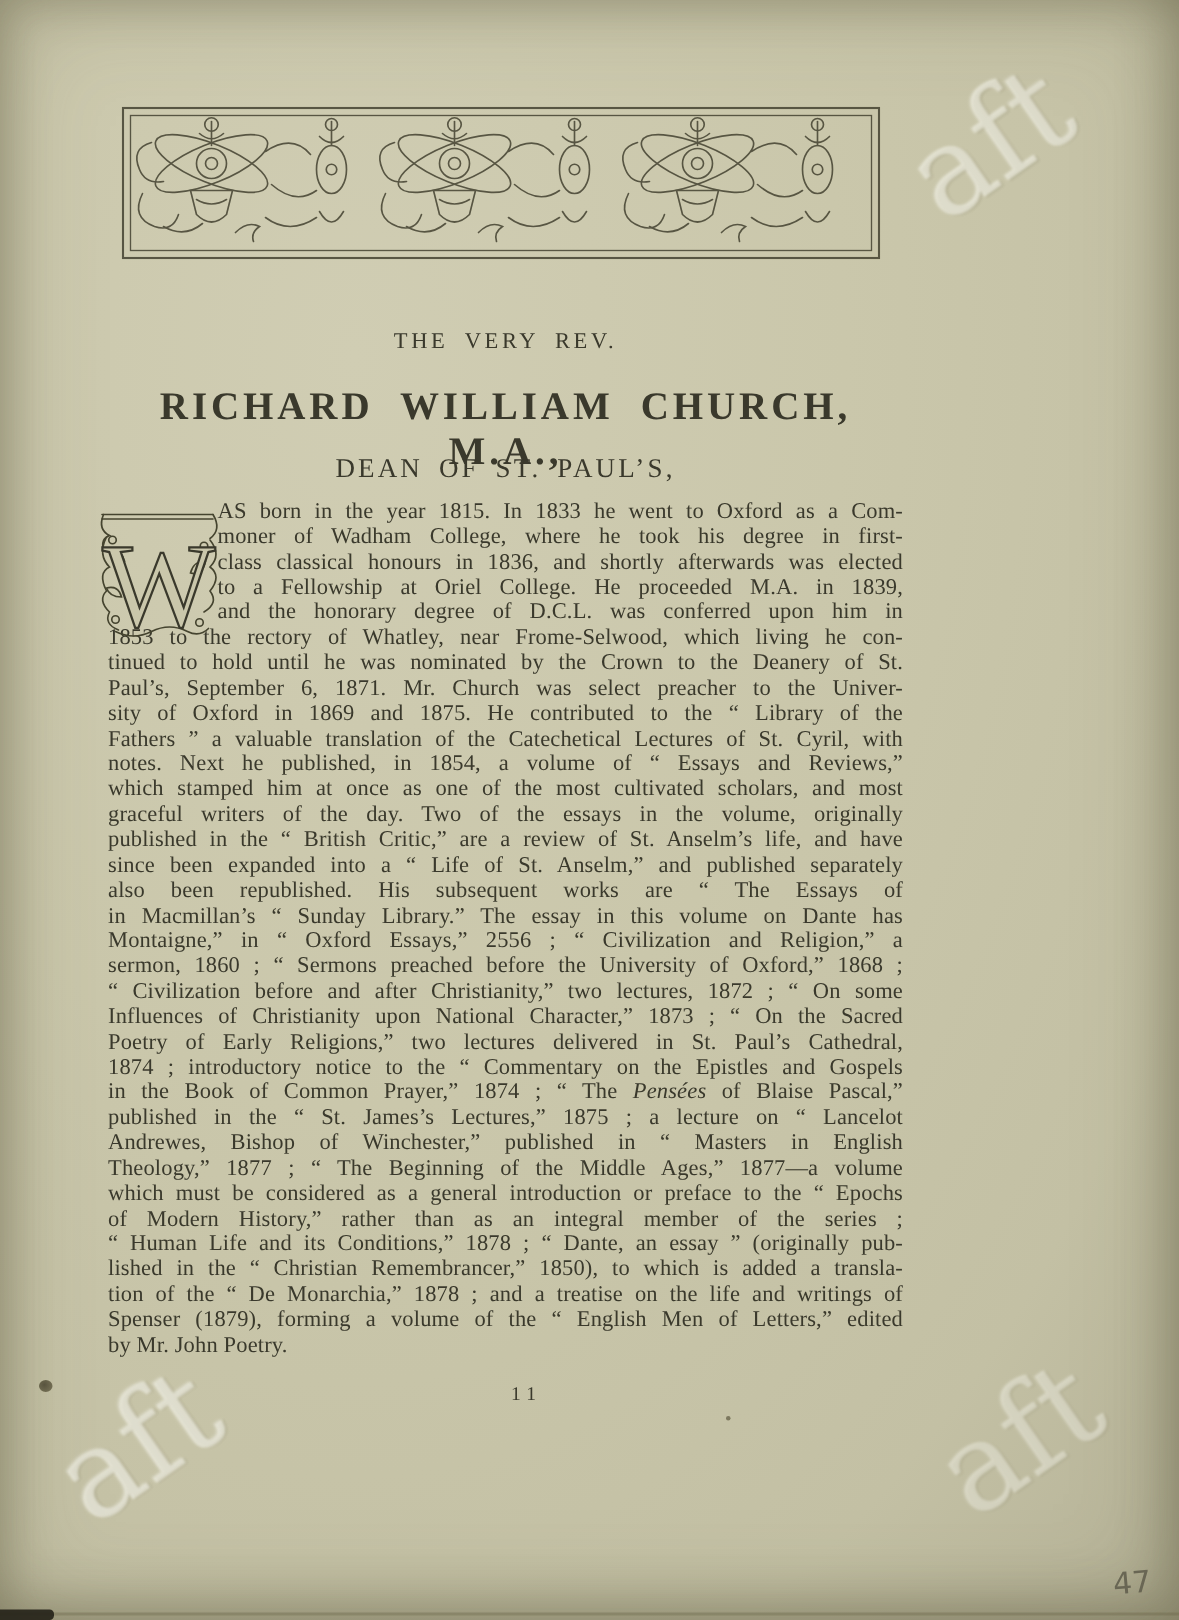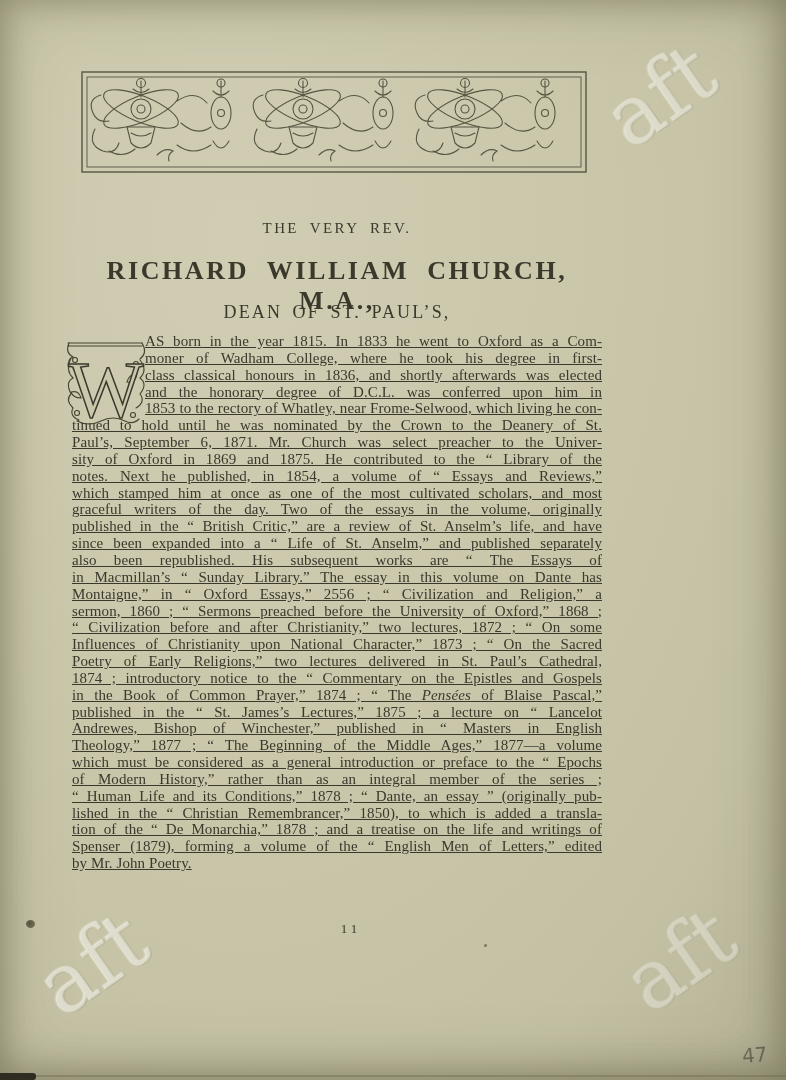--- a/index.html
+++ b/index.html
@@ -24,21 +24,21 @@
   .title    { top:256px; font-size:26px; letter-spacing:2.6px; word-spacing:9px; font-weight:bold; margin:0; }
   .subtitle { top:302px; font-size:18px; letter-spacing:2.1px; word-spacing:4px; }
 
   
   .bodytext {
     position:absolute; left:72px; top:333px; width:530px;
     font-size:15px; line-height:16.85px; letter-spacing:.1px;
   }
   .dropcap-float { float:left; width:76px; height:83px; margin:1px 6px 0 -9px; position:relative; }
   .dropcap-svg { position:absolute; left:0; top:0; width:85px; height:93px; overflow:visible; display:block; }
-  .tline { text-align:justify; text-align-last:justify;text-decoration:underline; }
+  .tline { text-align:justify; text-align-last:justify; }
   .lines .tline:last-child { text-align-last:left; }
 
   .signature {
     position:absolute; left:86px; top:921px; width:530px; text-align:center;
     font-size:13px; letter-spacing:4px;
   }
 
   
   .wm {
     position:absolute; font-family:"DejaVu Serif", serif; pointer-events:none;
@@ -130,25 +130,27 @@
           <circle cx="14" cy="79" r="2.5"></circle>
             <circle cx="70" cy="81" r="2.5"></circle>
         </g>
         <text x="43" y="83" text-anchor="middle" font-size="80" font-family="Liberation Serif, serif" fill="#cac7ab" stroke="#3a392c" stroke-width="1.5">W</text>
       </svg>
     </div>
     <div class="lines">
         <div class="tline">AS born in the year 1815.  In 1833 he went to Oxford as a Com-</div>
         <div class="tline">moner of Wadham College, where he took his degree in first-</div>
         <div class="tline">class classical honours in 1836, and shortly afterwards was elected</div>
+        <div class="tline">to a Fellowship at Oriel College.  He proceeded M.A. in 1839,</div>
         <div class="tline">and the honorary degree of D.C.L. was conferred upon him in</div>
         <div class="tline">1853 to the rectory of Whatley, near Frome-Selwood, which living he con-</div>
         <div class="tline">tinued to hold until he was nominated by the Crown to the Deanery of St.</div>
         <div class="tline">Paul’s, September 6, 1871.  Mr. Church was select preacher to the Univer-</div>
         <div class="tline">sity of Oxford in 1869 and 1875.  He contributed to the “ Library of the</div>
+        <div class="tline">Fathers ” a valuable translation of the Catechetical Lectures of St. Cyril, with</div>
         <div class="tline">notes.  Next he published, in 1854, a volume of “ Essays and Reviews,”</div>
         <div class="tline">which stamped him at once as one of the most cultivated scholars, and most</div>
         <div class="tline">graceful writers of the day.  Two of the essays in the volume, originally</div>
         <div class="tline">published in the “ British Critic,” are a review of St. Anselm’s life, and have</div>
         <div class="tline">since been expanded into a “ Life of St. Anselm,” and published separately</div>
         <div class="tline">also been republished.  His subsequent works are “ The Essays of</div>
         <div class="tline">in Macmillan’s “ Sunday Library.”  The essay in this volume on Dante has</div>
         <div class="tline">Montaigne,” in “ Oxford Essays,” 2556 ; “ Civilization and Religion,” a</div>
         <div class="tline">sermon, 1860 ; “ Sermons preached before the University of Oxford,” 1868 ;</div>
         <div class="tline">“ Civilization before and after Christianity,” two lectures, 1872 ; “ On some</div>

